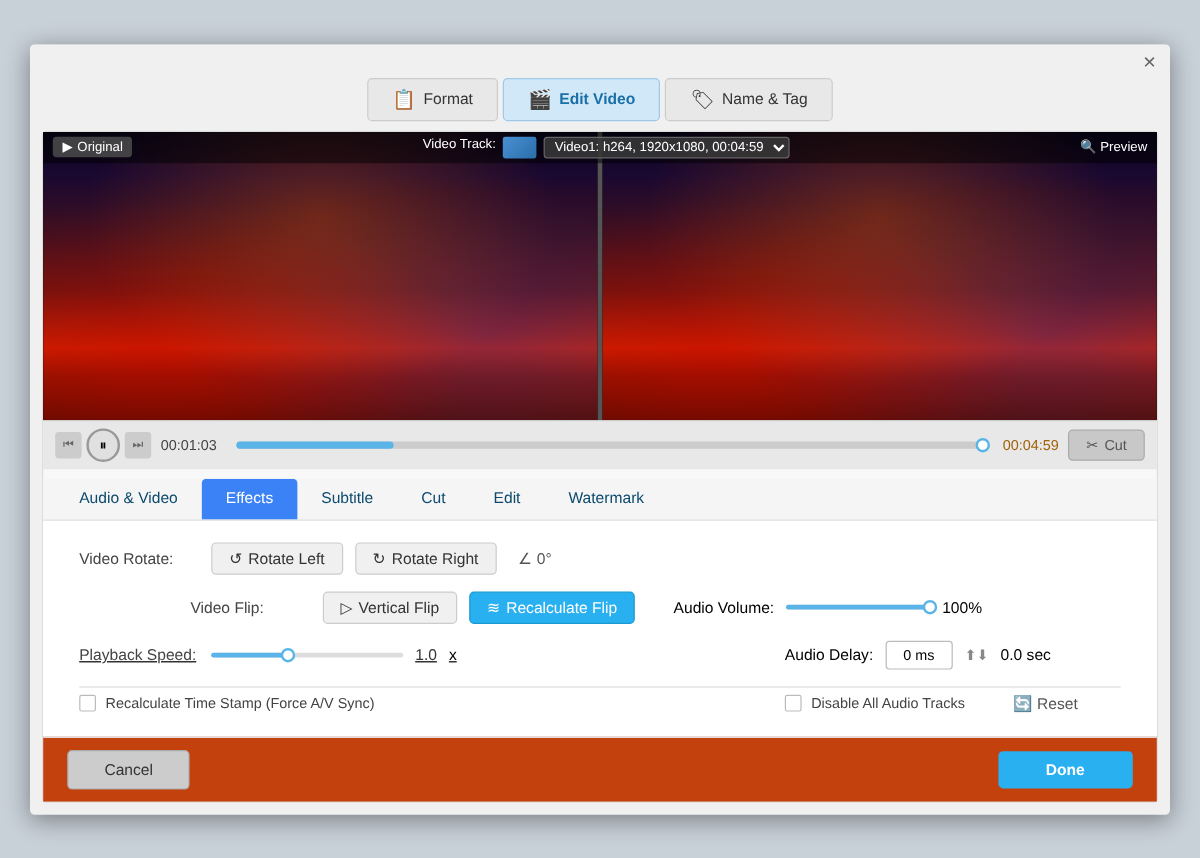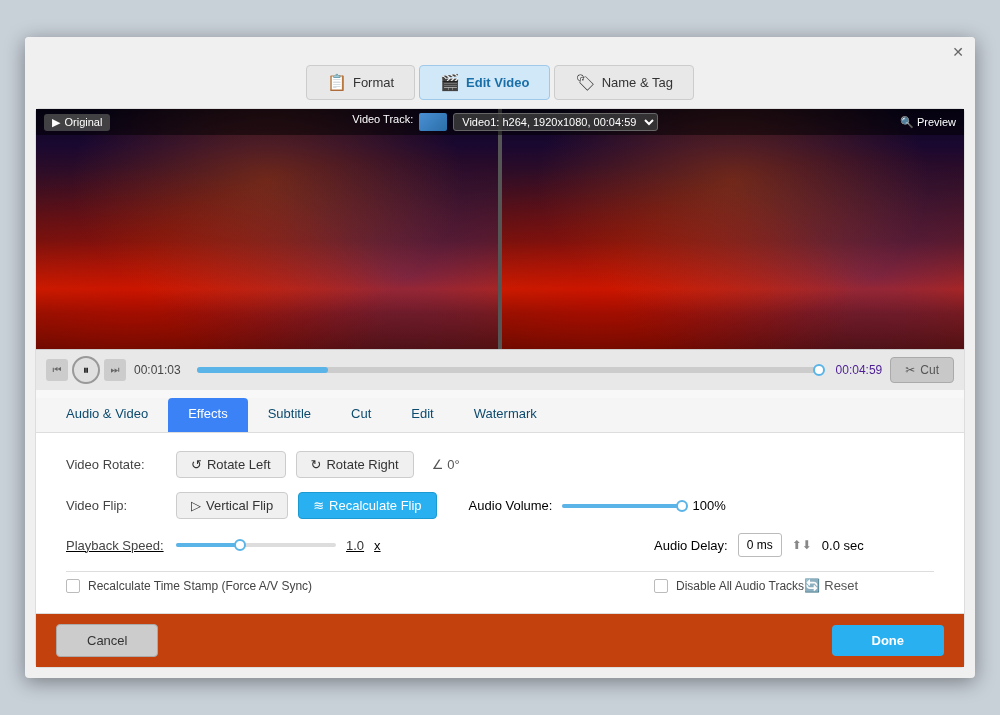--- a/index.html
+++ b/index.html
@@ -202,21 +202,21 @@
     }
     .timeline-thumb {
       width: 12px; height: 12px;
       background: #fff;
       border: 2px solid #5ab4e8;
       border-radius: 50%;
       position: absolute;
       right: -6px; top: -3px;
     }
     .time-end {
-      font-size: 12px; color: #4c1d95; min-width: 55px; text-align: right;
+      font-size: 12px; color: #a16207; min-width: 55px; text-align: right;
     }
     .cut-btn {
       display: flex; align-items: center; gap: 5px;
       padding: 5px 14px;
       background: #c8c8c8;
       border: 1px solid #aaa;
       border-radius: 4px;
       font-size: 12px; color: #555;
       cursor: pointer;
     }
@@ -340,21 +340,21 @@
       width: 14px; height: 14px;
       border: 1px solid #bbb;
       border-radius: 2px;
       background: #fff;
       flex-shrink: 0;
       cursor: pointer;
     }
 
     
     .delay-input {
-      width: 44px; height: 24px;
+      width: 56px; height: 24px;
       border: 1px solid #bbb;
       border-radius: 3px;
       text-align: center;
       font-size: 12px;
       background: #fff;
     }
 
     
     .reset-btn {
       display: flex; align-items: center; gap: 4px;
@@ -489,21 +489,21 @@
         <button class="rotate-btn">
           <span>↻</span>
           <span>Rotate Right</span>
         </button>
         <div class="angle-display">
           <span>∠</span>
           <span>0°</span>
         </div>
       </div>
 
-      <div class="effect-row" style="justify-content: flex-start;">
+      <div class="effect-row" style="justify-content: center;">
         <div style="display:flex; align-items:center; gap:10px;">
           <span class="effect-label">Video Flip:</span>
           <button class="flip-btn">
             <span>▷</span>
             <span>Vertical Flip</span>
           </button>
           <button class="flip-btn active">
             <span style="color:#fff;">≋</span>
             <span>Recalculate Flip</span>
           </button>
@@ -536,21 +536,21 @@
         </div>
       </div>
 
       <div class="separator-line"></div>
 
       <div class="effect-row" style="justify-content: space-between; margin-bottom: 0;">
         <div class="checkbox-row">
           <div class="cb-box"></div>
           <span>Recalculate Time Stamp (Force A/V Sync)</span>
         </div>
-        <div style="display:flex; align-items:center; min-width:280px;">
+        <div style="display:flex; align-items:center; gap:40px; min-width:280px;">
           <div class="checkbox-row">
             <div class="cb-box"></div>
             <span>Disable All Audio Tracks</span>
           </div>
           <button class="reset-btn">
             <span>🔄</span>
             <span>Reset</span>
           </button>
         </div>
       </div>

